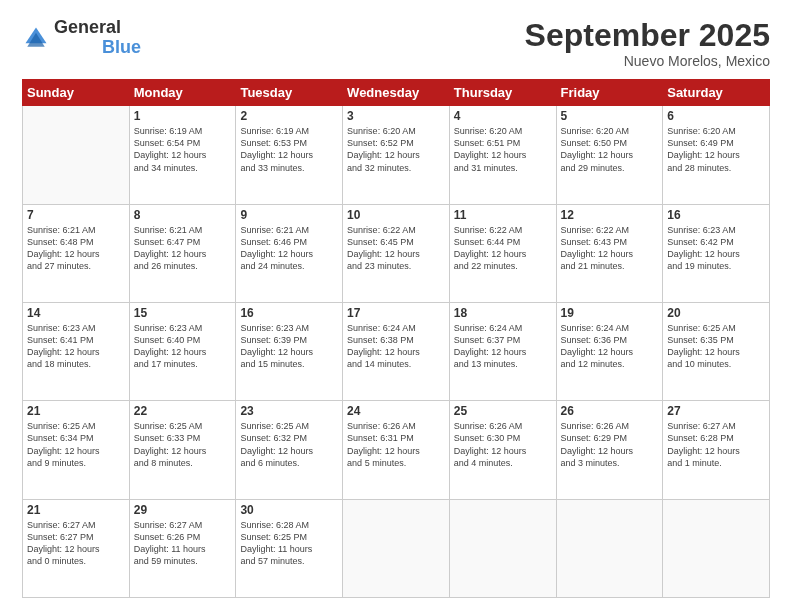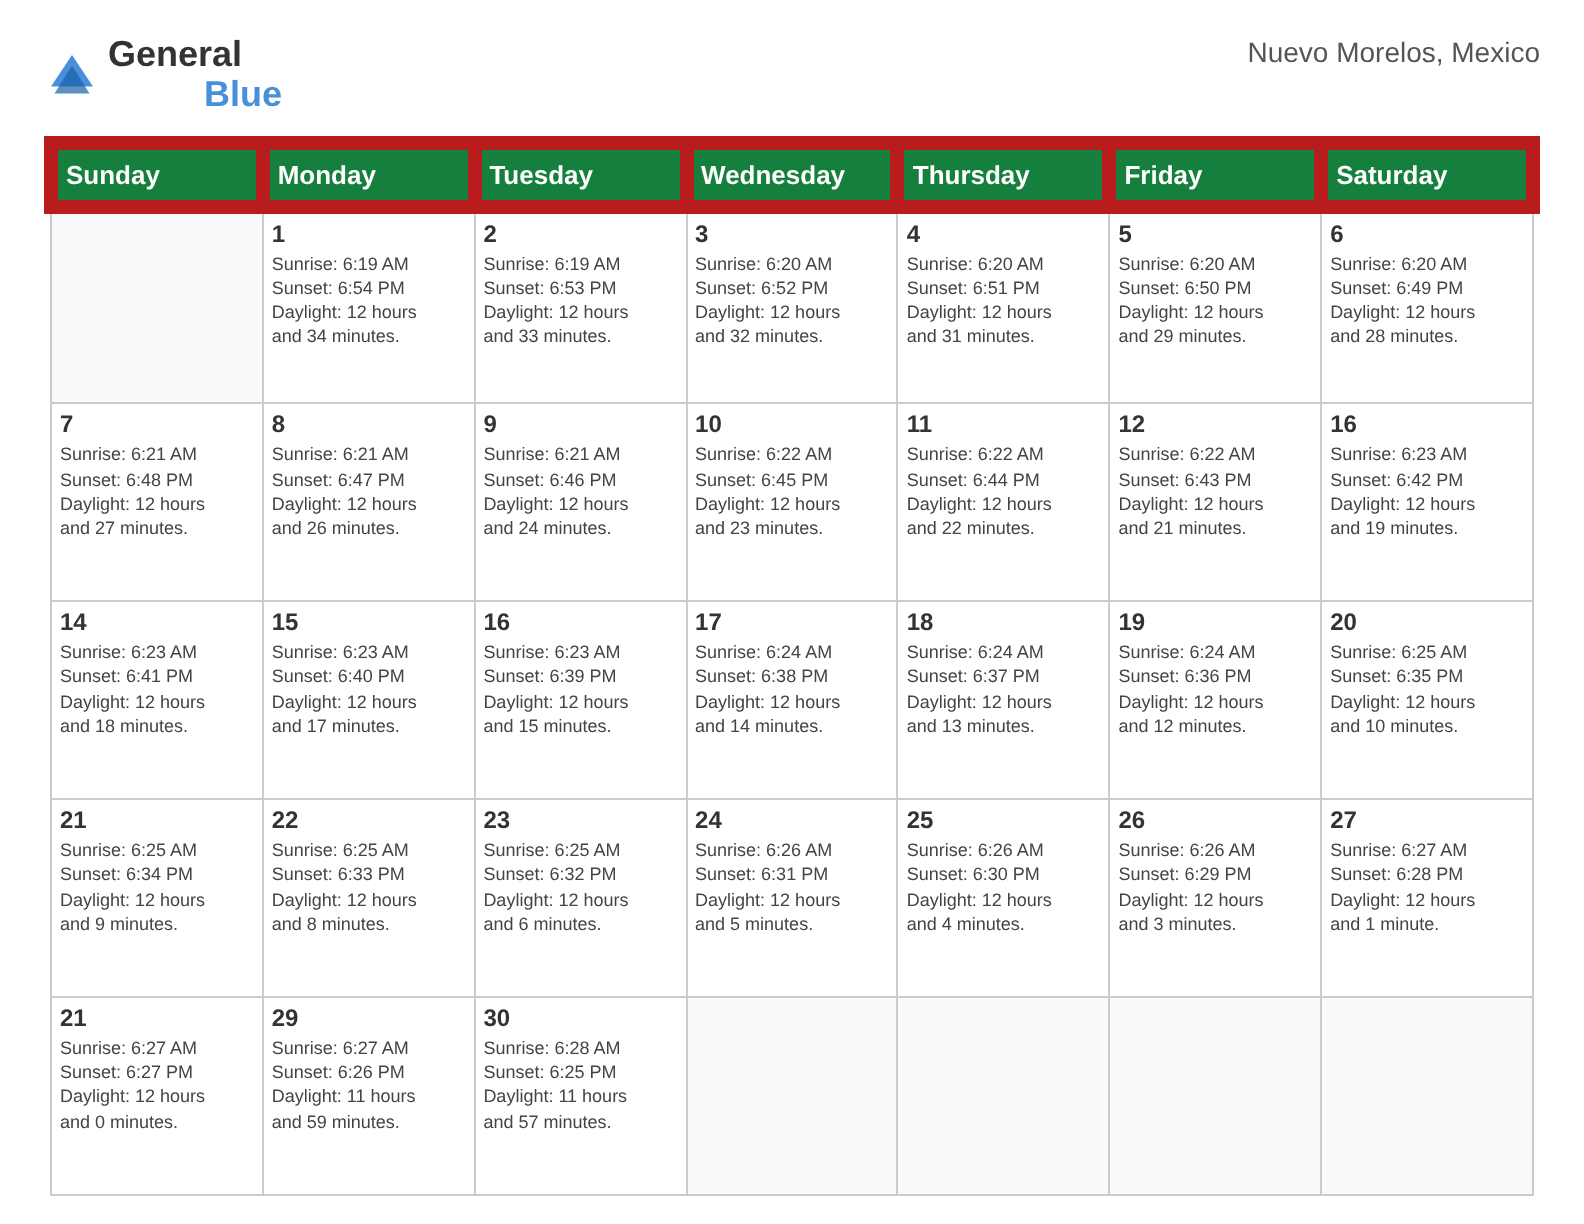--- a/index.html
+++ b/index.html
@@ -62,27 +62,27 @@
       font-size: 14px;
       color: #555;
     }
     .calendar {
       width: 100%;
       border-collapse: collapse;
       flex: 1;
       table-layout: fixed;
     }
     .calendar thead tr th {
-      background: #15803d;
+      background: #b91c1c;
       color: #fff;
       font-size: 13px;
       font-weight: bold;
       padding: 5px 4px;
       text-align: left;
-      border: 7px solid #b91c1c;
+      border: 1px solid #b91c1c;
     }
     .calendar tbody tr td {
       border: 1px solid #ccc;
       vertical-align: top;
       padding: 3px 4px;
       font-size: 9.5px;
       color: #333;
       height: 88px;
     }
     .day-number {
@@ -109,20 +109,21 @@
       <svg class="logo-icon" viewBox="0 0 32 32">
         <polygon points="16,4 28,22 4,22" fill="#4a90d9"></polygon>
         <polygon points="16,10 26,26 6,26" fill="#1a5fa8" opacity="0.7"></polygon>
       </svg>
       <div class="logo-text">
         <span class="logo-general">General</span>
         <span class="logo-blue">Blue</span>
       </div>
     </div>
     <div class="title-block">
+      <div class="main-title">September 2025</div>
       <div class="subtitle">Nuevo Morelos, Mexico</div>
     </div>
   </div>
 
   <table class="calendar">
     <thead>
       <tr>
       <th>Sunday</th>
           <th>Monday</th>
           <th>Tuesday</th>

